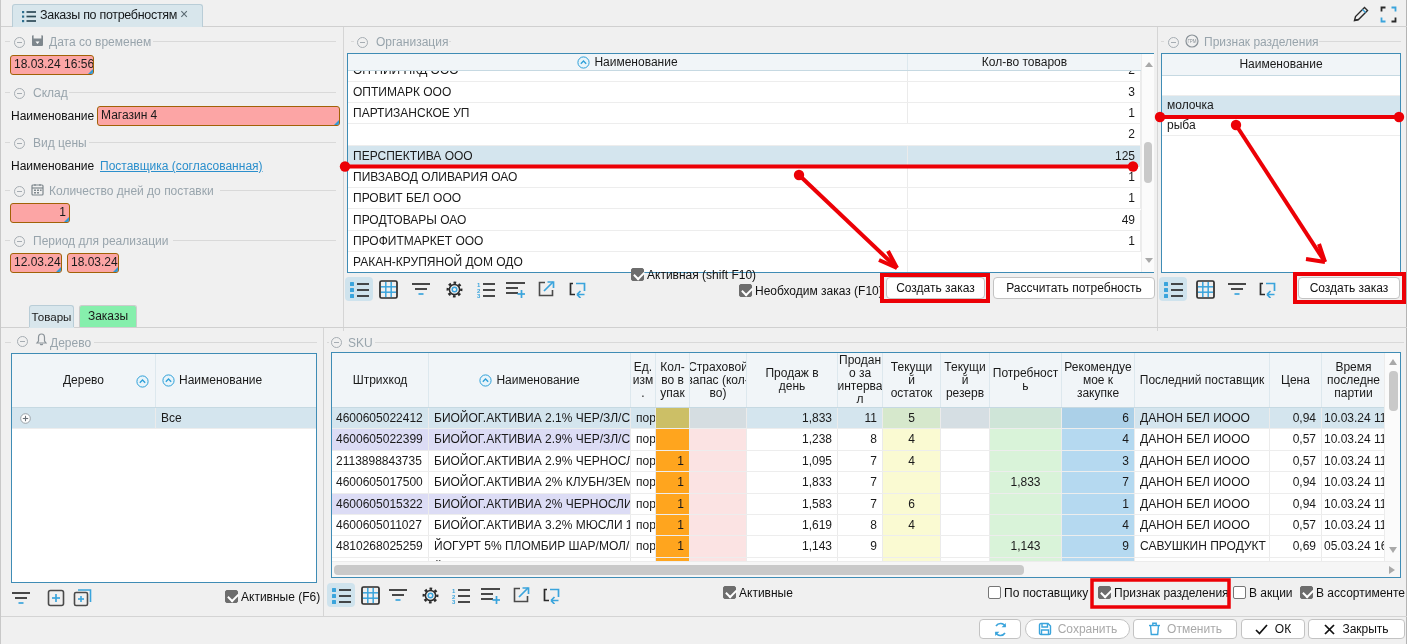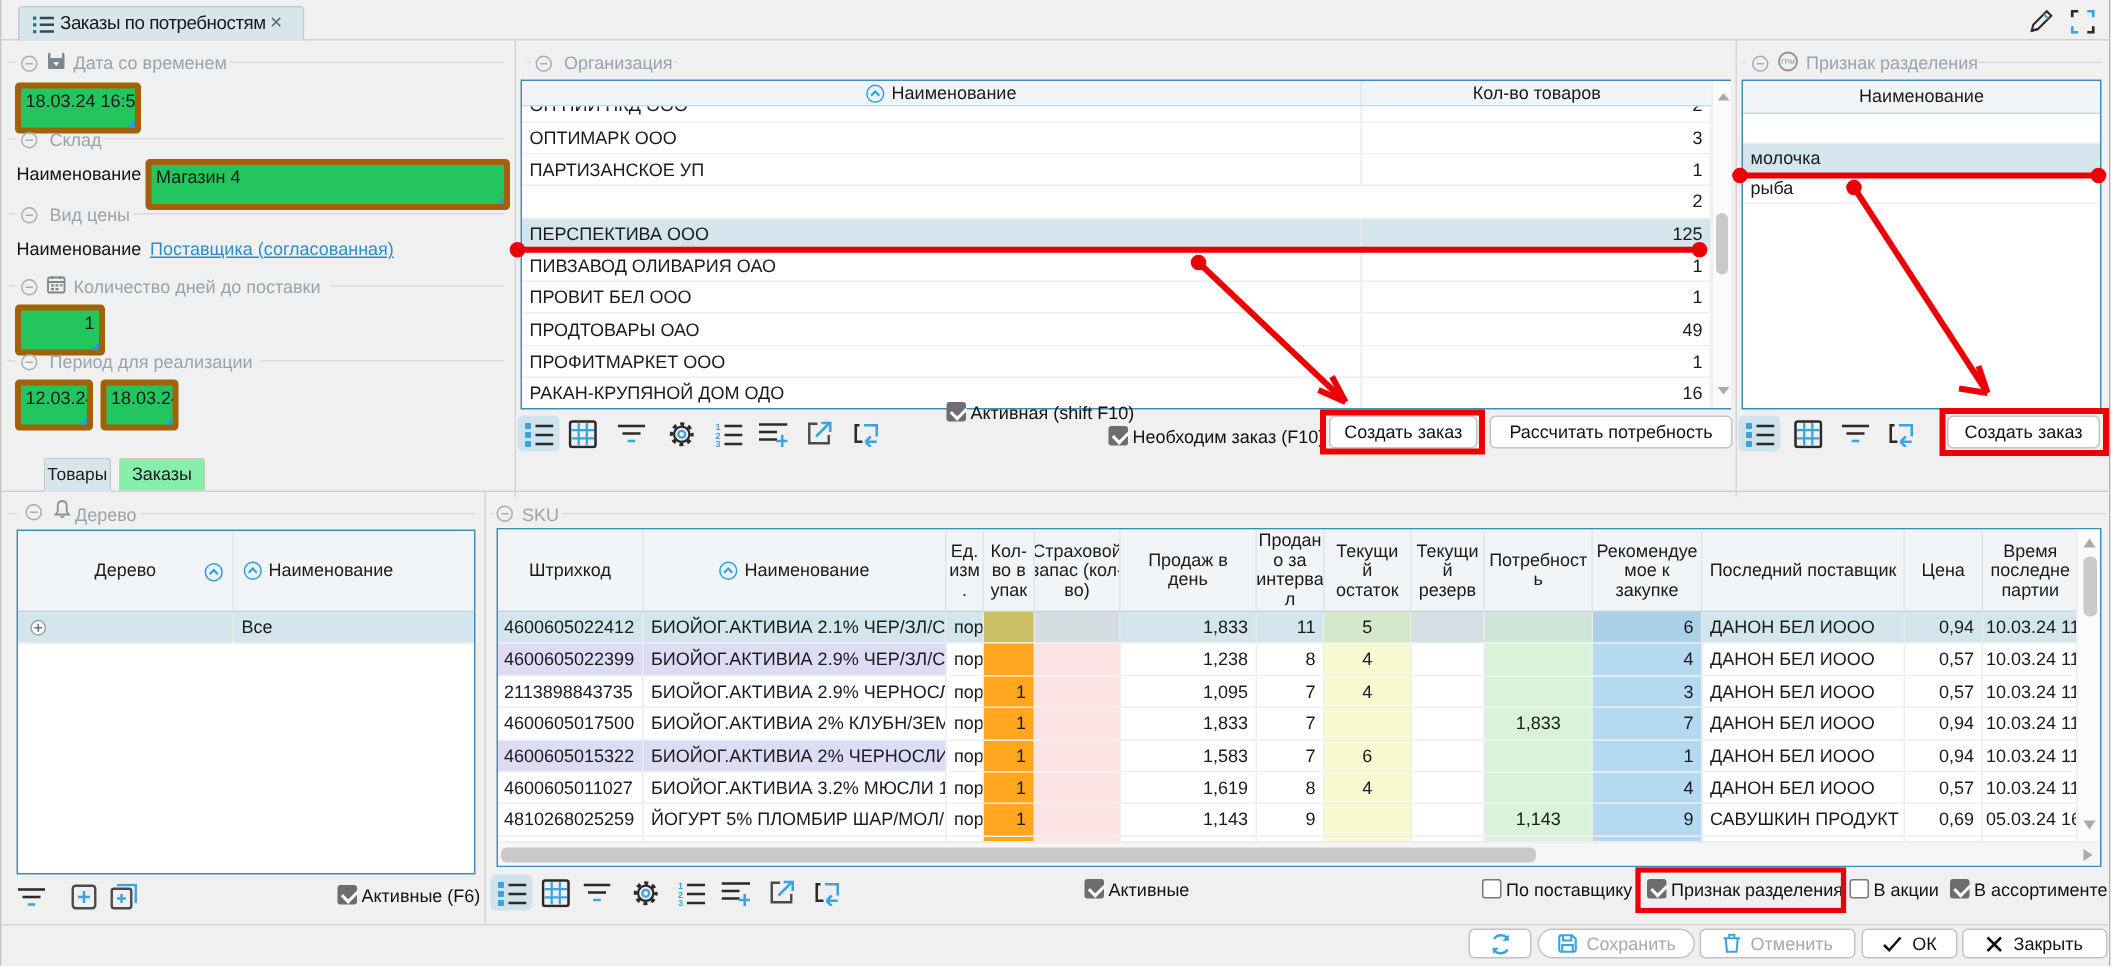--- a/index.html
+++ b/index.html
@@ -6,21 +6,21 @@
 html,body { width:1407px; height:644px; overflow:hidden; }
 body { font-family:"Liberation Sans", sans-serif; font-size:12px; color:#1a1a1a; background:#f0f0f0; }
 #app { position:relative; width:1407px; height:644px; background:#f0f0f0; border-left:1px solid #c8c8c8; border-right:1px solid #b4b4b4; }
 .abs { position:absolute; }
 
 .glabel { position:absolute; height:14px; color:#98a4ac; font-size:12px; white-space:nowrap; }
 .gline { position:absolute; height:1px; background:#d9d9d9; }
 .collapse { display:inline-block; width:11px; height:11px; border:1px solid #a6adb3; border-radius:50%; position:relative; vertical-align:-2px; }
 .collapse:before { content:""; position:absolute; left:2px; right:2px; top:4px; height:1px; background:#a6adb3; }
 
-.inp { position:absolute; background:#22c55e; border:4px solid #a16207; border-radius:3px; height:34px; line-height:17px; padding:0 3px; color:#1a1a1a; overflow:hidden; white-space:nowrap; }
+.inp { position:absolute; background:#fca5a5; border:1px solid #a16207; border-radius:3px; height:20px; line-height:17px; padding:0 3px; color:#1a1a1a; overflow:hidden; white-space:nowrap; }
 .fold { position:absolute; right:-1px; bottom:-1px; width:0; height:0; border-style:solid; border-width:0 0 7px 7px; border-color:transparent transparent #2e9bd6 transparent; }
 
 .tbl { position:absolute; background:#fff; border:1px solid #3f8cb5; }
 .thead { position:absolute; left:0; right:0; top:0; background:#f1f5f8; border-bottom:1px solid #c6d9e2; }
 .hcell { position:absolute; top:0; bottom:0; display:flex; align-items:center; justify-content:center; text-align:center; border-right:1px solid #dde8ee; line-height:13px; overflow:hidden; white-space:nowrap; }
 .row { position:absolute; left:0; right:0; border-bottom:1px solid #ededed; background:#fff; }
 .sel { background:#d4e5ee; }
 .cell { position:absolute; top:0; bottom:0; padding:0 5px; line-height:20px; white-space:nowrap; overflow:hidden; border-right:1px solid #ebebeb; }
 .r { text-align:right; }
 
@@ -182,21 +182,20 @@
     <div class="row" style="top:138.5px;height:21.3px;">
           <div class="cell" style="left:0;width:560px;">ПРОДТОВАРЫ ОАО</div>
           <div class="cell r" style="left:560px;width:233px;">49</div>
         </div>
     <div class="row" style="top:159.8px;height:21.3px;">
           <div class="cell" style="left:0;width:560px;">ПРОФИТМАРКЕТ ООО</div>
           <div class="cell r" style="left:560px;width:233px;">1</div>
         </div>
     <div class="row" style="top:181.1px;height:21.3px;border-bottom:none;">
           <div class="cell" style="left:0;width:560px;">РАКАН-КРУПЯНОЙ ДОМ ОДО</div>
-          <div class="cell r" style="left:560px;width:233px;">16</div>
         </div>
   </div>
   <div class="abs" style="left:793px;top:0;width:13px;height:218px;background:#fbfbfb;border-left:1px solid #ececec;">
     <div class="abs" style="left:2.5px;top:8px;width:0;height:0;border:4px solid transparent;border-bottom:5px solid #a9a9a9;border-top:none;"></div>
     <div class="abs" style="left:2px;top:88px;width:8px;height:41px;background:#c9c9c9;border-radius:4px;"></div>
     <div class="abs" style="left:2.5px;top:204px;width:0;height:0;border:4px solid transparent;border-top:5px solid #a9a9a9;border-bottom:none;"></div>
   </div>
 </div>
 
 <div class="ico act" style="left:344px;top:277px;">

